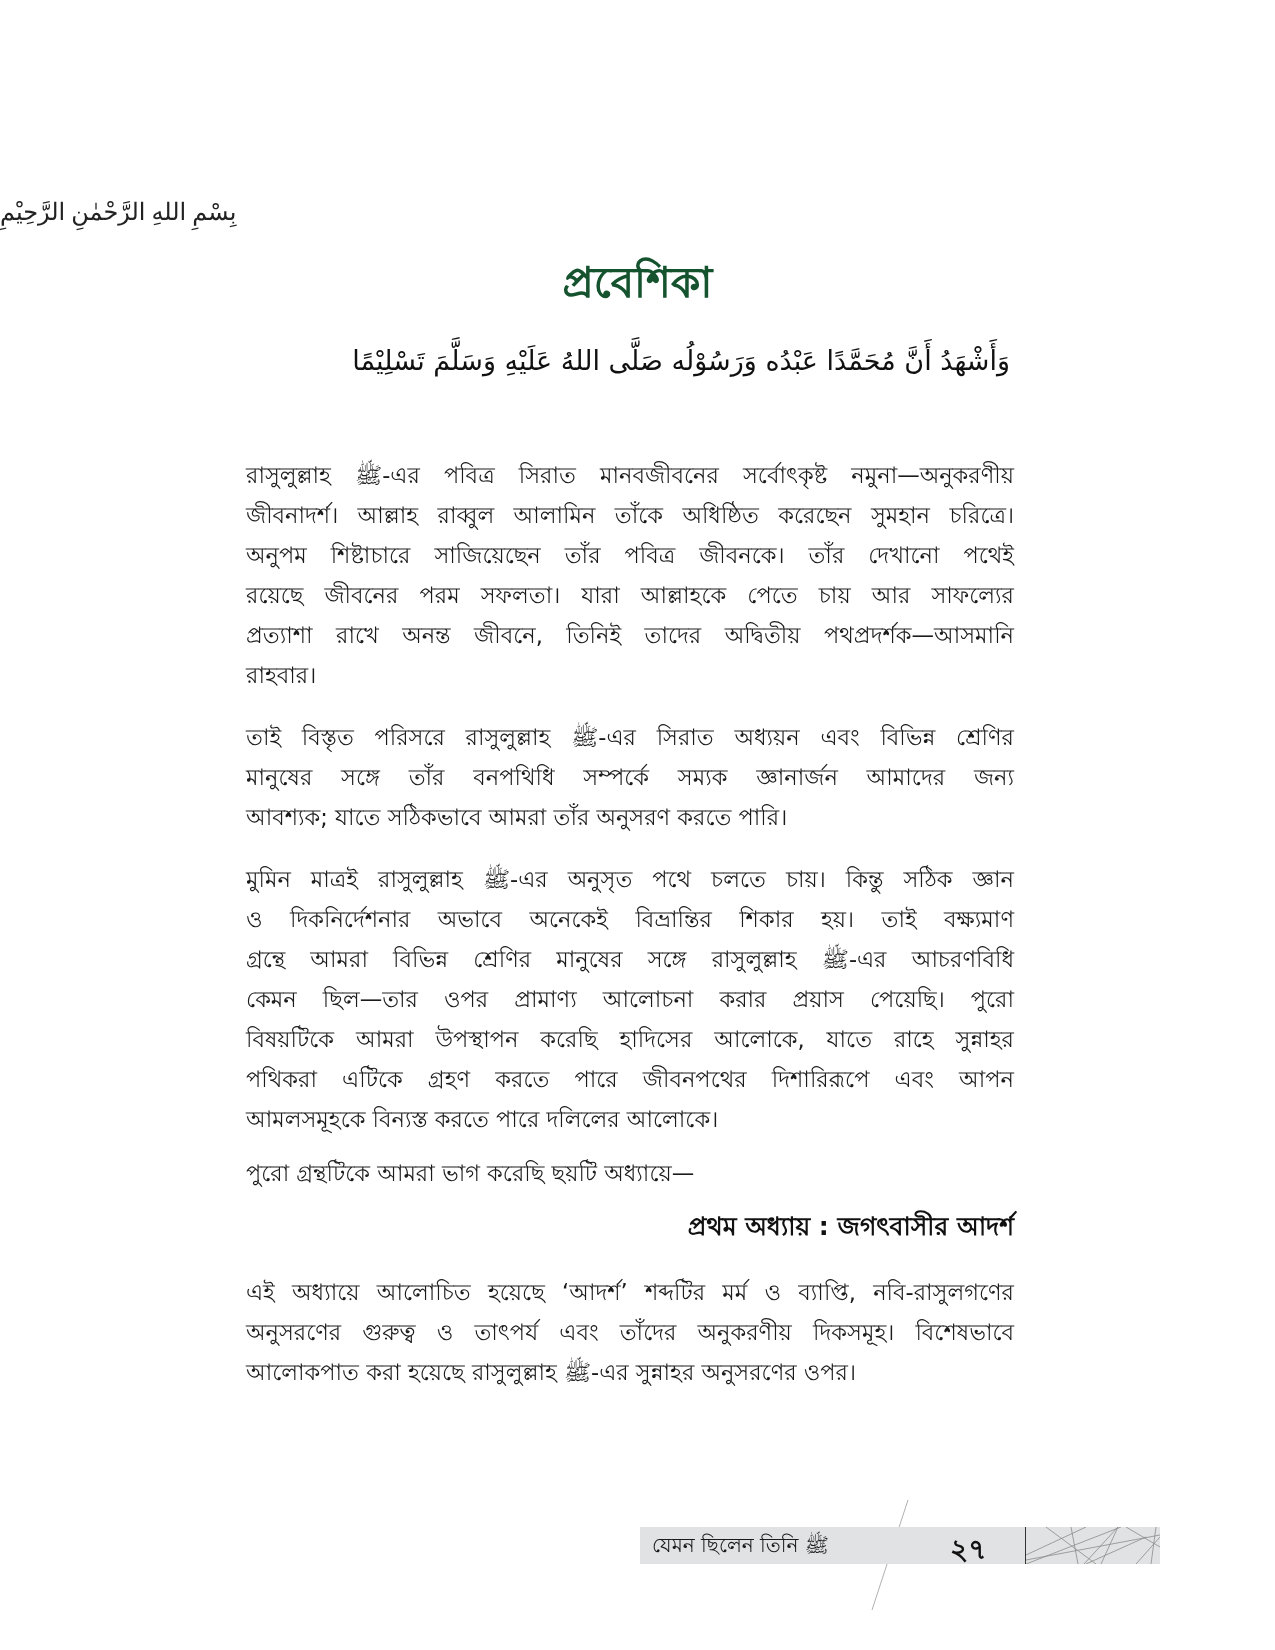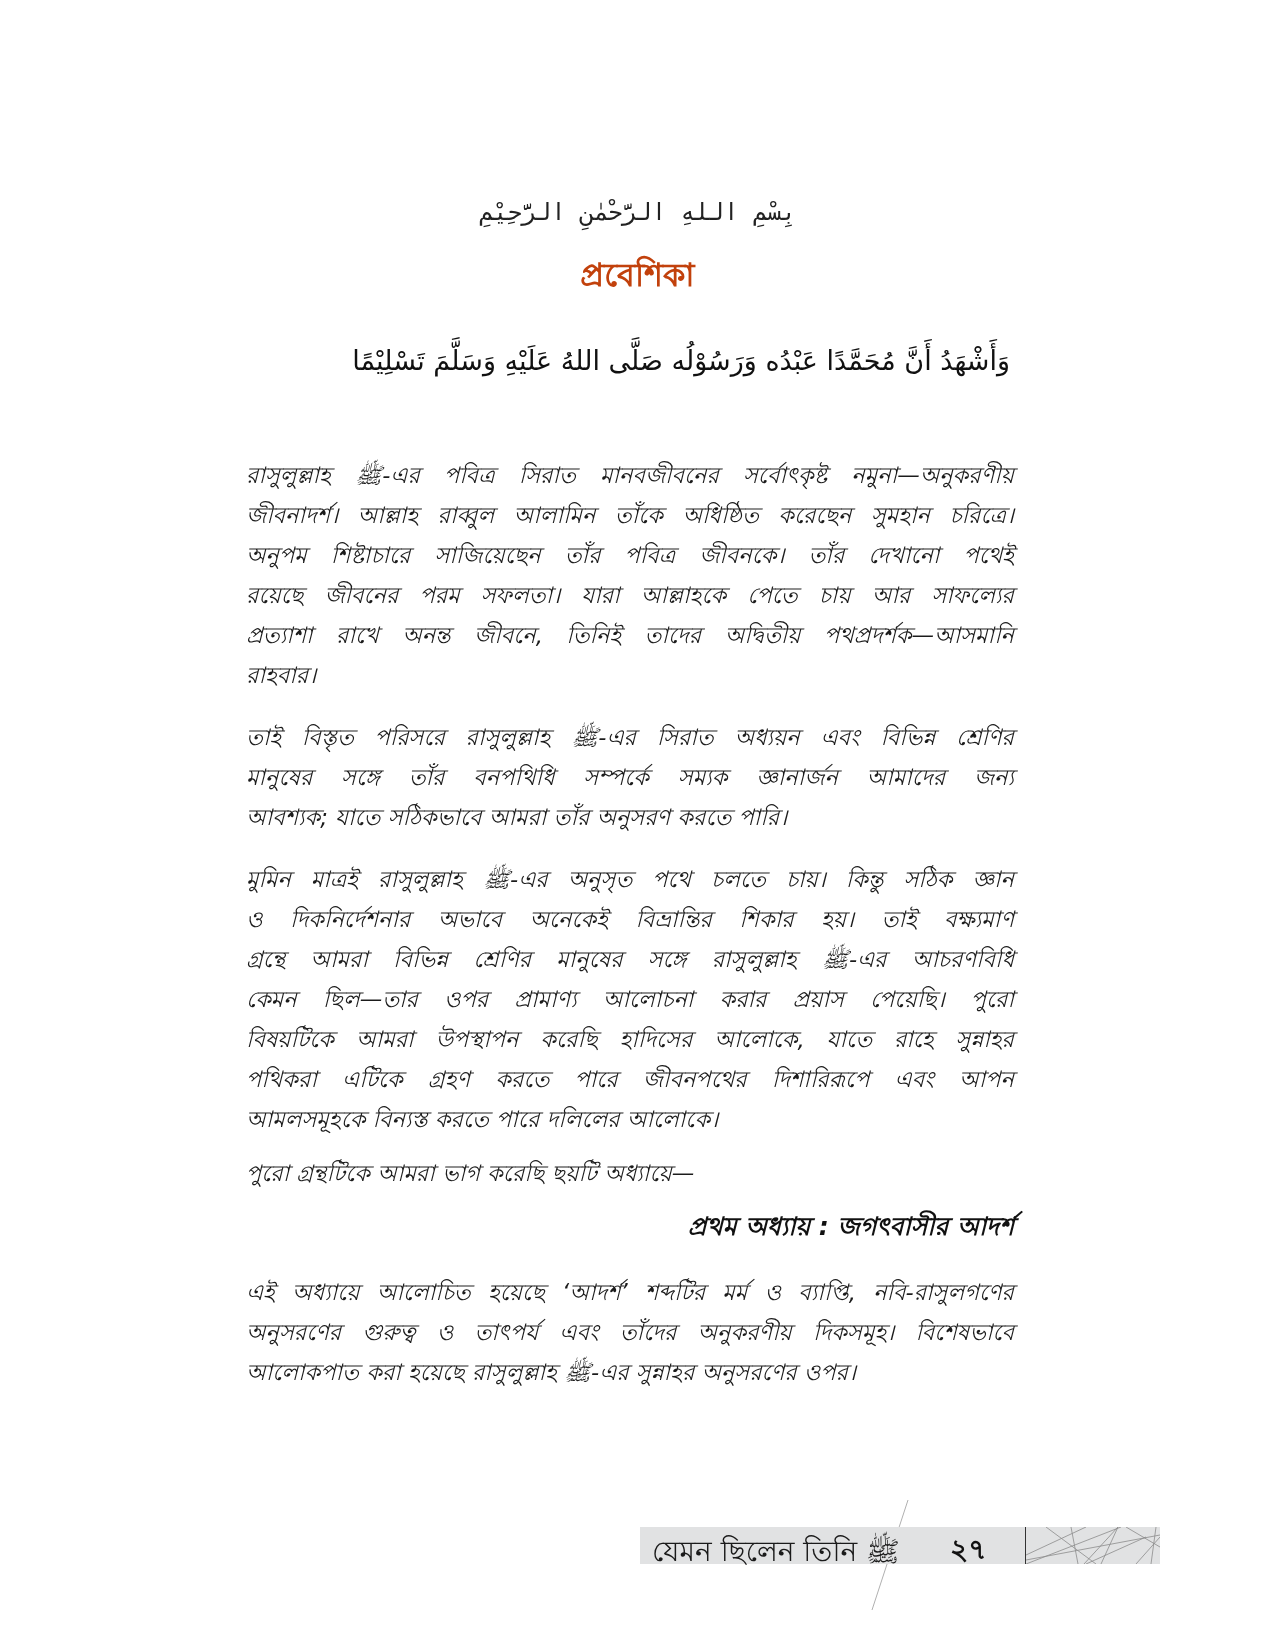--- a/index.html
+++ b/index.html
@@ -1,33 +1,33 @@
 <!DOCTYPE html>
 <html><head>
 <meta charset="utf-8">
 <style>
   html, body { margin: 0; padding: 0; background: #ffffff; }
   body { width: 1275px; height: 1650px; position: relative; overflow: hidden;
          font-family: "DejaVu Sans", sans-serif; color: #1a1a1a; }
   .page { position: absolute; left: 0; top: 0; width: 1275px; height: 1650px; }
-  .bismillah { position: absolute; left: 0; right: 0; top: 198px; text-align: center;
-               font-family: Liberation Mono, monospace; font-size: 24px; color: #222; letter-spacing: 1px; }
+  .bismillah { position: absolute; left: 0; right: 0; top: 198px; 
+               font-family: Liberation Serif, serif; font-size: 24px; color: #222; letter-spacing: 1px; }
   .title { position: absolute; left: 0; right: 0; top: 250px; text-align: center;
-           font-size: 32px; font-weight: bold; color: #c2410c; }
+           font-size: 42px; font-weight: bold; color: #14532d; }
   .arabic { position: absolute; left: 270px; width: 740px; top: 335px; direction: rtl; text-align: right;
             font-family: "DejaVu Sans", sans-serif; font-size: 27px; line-height: 52px; color: #111; }
   .arabic .line { display: block; white-space: nowrap; }
-  .body { position: absolute; left: 246px; width: 768px; top: 455px; font-style: italic; }
+  .body { position: absolute; left: 246px; width: 768px; top: 455px; }
   .para { font-size: 22.5px; line-height: 40px; text-align: justify; margin: 0 0 22px 0; color: #1b1b1b; }
   .para.tight { margin-bottom: 14px; }
   .para .ln { display: block; text-align-last: justify; white-space: nowrap; overflow: visible; }
   .para .ln.last { text-align-last: left; }
   .chapter-head { font-size: 25px; font-weight: bold; margin: 14px 0 22px 0; color: #111; text-align: right; }
   .footer-band { position: absolute; left: 640px; top: 1527px; width: 520px; height: 37px; background: #e1e2e3; }
-  .footer-title { position: absolute; left: 652px; top: 1530px; font-size: 28px; color: #1a1a1a; text-align: right; }
+  .footer-title { position: absolute; left: 652px; top: 1530px; font-size: 20px; color: #1a1a1a; text-align: right; }
   .footer-num { position: absolute; left: 950px; top: 1528px; font-size: 28px; font-weight: bold; color: #111; }
   .footer-divider { position: absolute; left: 1025px; top: 1527px; width: 1px; height: 37px; background: #333; }
   .footer-pattern { position: absolute; left: 1026px; top: 1527px; width: 134px; height: 37px; }
   .slash-line { position: absolute; left: 870px; top: 1500px; width: 40px; height: 110px; }
 </style>
 </head>
 <body>
 
 <div class="page">
 

